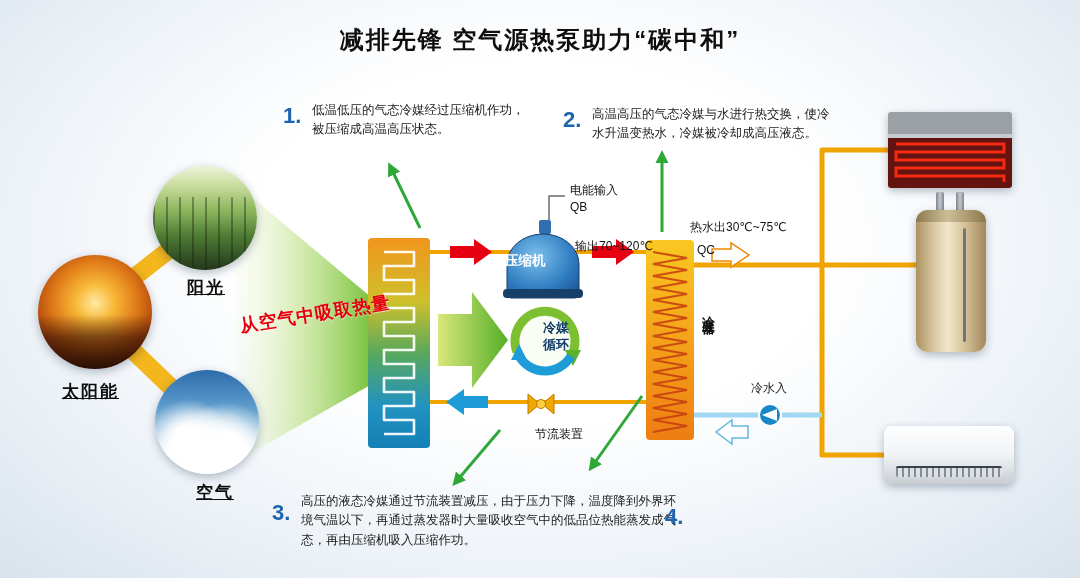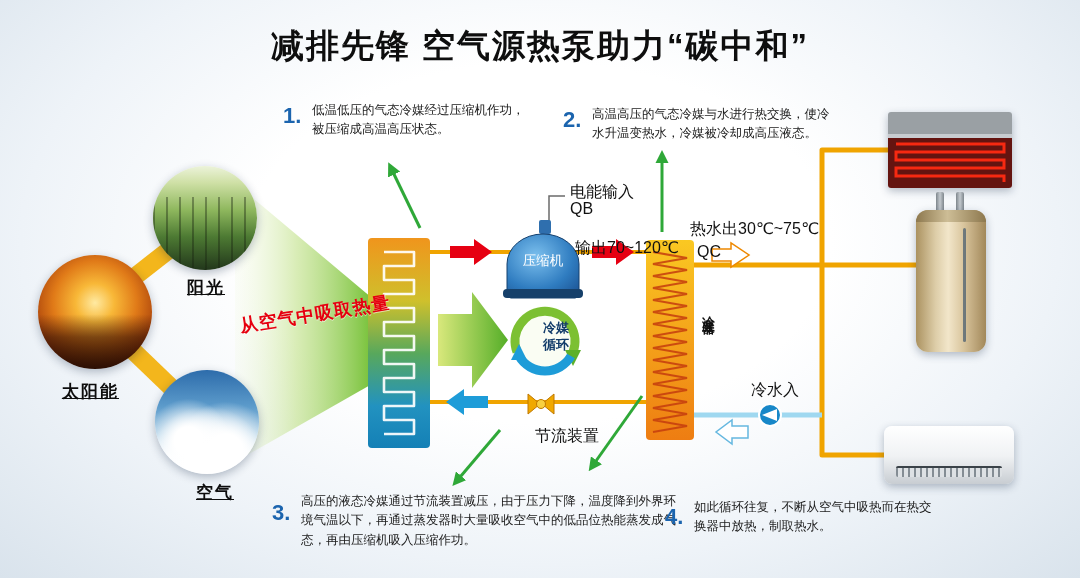--- a/index.html
+++ b/index.html
@@ -2,45 +2,45 @@
 <html><head>
 <meta charset="utf-8">
 <style>
   * { margin:0; padding:0; box-sizing:border-box; }
   html,body { background:#cfd9e4; }
   body { font-family:"Liberation Sans","DejaVu Sans",sans-serif; }
   .canvas { position:relative; width:1080px; height:578px; overflow:hidden; margin:0 auto;
     background: radial-gradient(ellipse at 50% 42%, #ffffff 38%, #eef3f8 68%, #d9e3ec 100%); }
   .abs { position:absolute; }
   .pre { white-space:pre-line; }
-  .title { left:0; top:24px; width:100%; text-align:center; font-size:33px; font-weight:bold;
+  .title { left:0; top:24px; width:100%; text-align:center; font-size:24px; font-weight:bold;
     color:#0e0e0e; letter-spacing:2px; }
   .step-num { font-size:22px; font-weight:bold; color:#1b64ae; }
   .step-text { font-size:12.5px; color:#1b1b1b; line-height:1.55; }
   .src-label { font-size:17px; font-weight:bold; color:#0d0d0d; letter-spacing:2px;text-decoration:underline; }
-  .small-label { font-size:16px; color:#111; }
+  .small-label { font-size:12px; color:#111; }
   .circle { border-radius:50%; overflow:hidden; box-shadow:0 3px 10px rgba(20,40,70,.30); }
   .sun-circle { left:38px; top:255px; width:114px; height:114px;
     background: linear-gradient(180deg, rgba(0,0,0,0) 52%, rgba(35,10,4,.55) 72%, rgba(22,6,2,.85) 100%),
       radial-gradient(circle at 50% 42%, #ffeaa2 0%, #f8b838 22%, #e07a18 48%, #a33c0a 76%, #5e1a06 100%); }
   .trees-circle { left:153px; top:166px; width:104px; height:104px; position:absolute;
     background: linear-gradient(180deg, #ecf3da 0%, #cfe0a6 16%, #8fb85e 42%, #4d7a33 68%, #22371b 100%); }
   .trees-circle::after { content:""; position:absolute; left:0; right:0; top:30%; bottom:0;
     background: repeating-linear-gradient(90deg, rgba(22,32,14,.38) 0 2px, rgba(0,0,0,0) 2px 13px); }
   .clouds-circle { left:155px; top:370px; width:104px; height:104px;
     background:
       radial-gradient(circle at 32% 68%, #ffffff 14%, rgba(255,255,255,0) 42%),
       radial-gradient(circle at 68% 78%, #ffffff 16%, rgba(255,255,255,0) 46%),
       radial-gradient(circle at 50% 92%, #ffffff 20%, rgba(255,255,255,0) 55%),
       linear-gradient(180deg, #2d6cab 0%, #5c9bcb 35%, #a9cde5 62%, #eff6fb 82%, #ffffff 100%); }
   .absorb-text { left:240px; top:314px; width:160px; font-size:18px; font-weight:bold; color:#e6000f;
     transform:rotate(-9deg); transform-origin:left center; letter-spacing:1px;
     text-shadow:0 1px 0 rgba(255,255,255,.55); }
-  .comp-label { left:505px; top:252px; width:76px; text-align:center; font-size:13.5px;
-    font-weight:normal; color:#ffffff; }
+  .comp-label { left:505px; top:252px; width:76px; font-size:13.5px;
+    font-weight:bold; color:#ffffff; }
   .cond-label { left:699px; top:306px; writing-mode:vertical-rl; font-size:13px; font-weight:bold;
     color:#111; letter-spacing:3px; }
   .cycle-label { left:521px; top:320px; width:48px; text-align:right; font-size:13px;
     font-weight:bold; color:#123c6a; line-height:1.3; }
   .device { position:absolute; }
   .floor-unit { left:888px; top:112px; width:124px; height:76px; border-radius:3px; overflow:hidden;
     box-shadow:0 3px 8px rgba(20,40,70,.3); }
   .heater { left:916px; top:210px; width:70px; height:142px; border-radius:12px;
     background: linear-gradient(90deg, #ab9260 0%, #ddcda8 28%, #f2e6ca 46%, #d9c59d 68%, #a2885a 100%);
     box-shadow:0 3px 8px rgba(20,40,70,.3); }
@@ -185,22 +185,20 @@
   <div class="abs step-num" style="left:563px;top:107px">2.</div>
   <div class="abs step-text pre" style="left:592px;top:105px">高温高压的气态冷媒与水进行热交换，使冷
 水升温变热水，冷媒被冷却成高压液态。</div>
 
   <div class="abs step-num" style="left:272px;top:500px">3.</div>
   <div class="abs step-text pre" style="left:301px;top:492px">高压的液态冷媒通过节流装置减压，由于压力下降，温度降到外界环
 境气温以下，再通过蒸发器时大量吸收空气中的低品位热能蒸发成气
 态，再由压缩机吸入压缩作功。</div>
 
   <div class="abs step-num" style="left:665px;top:504px">4.</div>
-  <div class="abs step-text pre" style="left:694px;top:498px">如此循环往复，不断从空气中吸热而在热交
-换器中放热，制取热水。</div>
 
   <div class="abs small-label" style="left:570px;top:182px">电能输入</div>
   <div class="abs small-label" style="left:570px;top:200px">QB</div>
   <div class="abs small-label" style="left:575px;top:238px">输出70~120℃</div>
   <div class="abs comp-label">压缩机</div>
   <div class="abs small-label" style="left:690px;top:219px">热水出30℃~75℃</div>
   <div class="abs small-label" style="left:697px;top:243px">QC</div>
   <div class="abs cond-label">冷凝器</div>
   <div class="abs cycle-label pre">冷媒
 循环</div>

